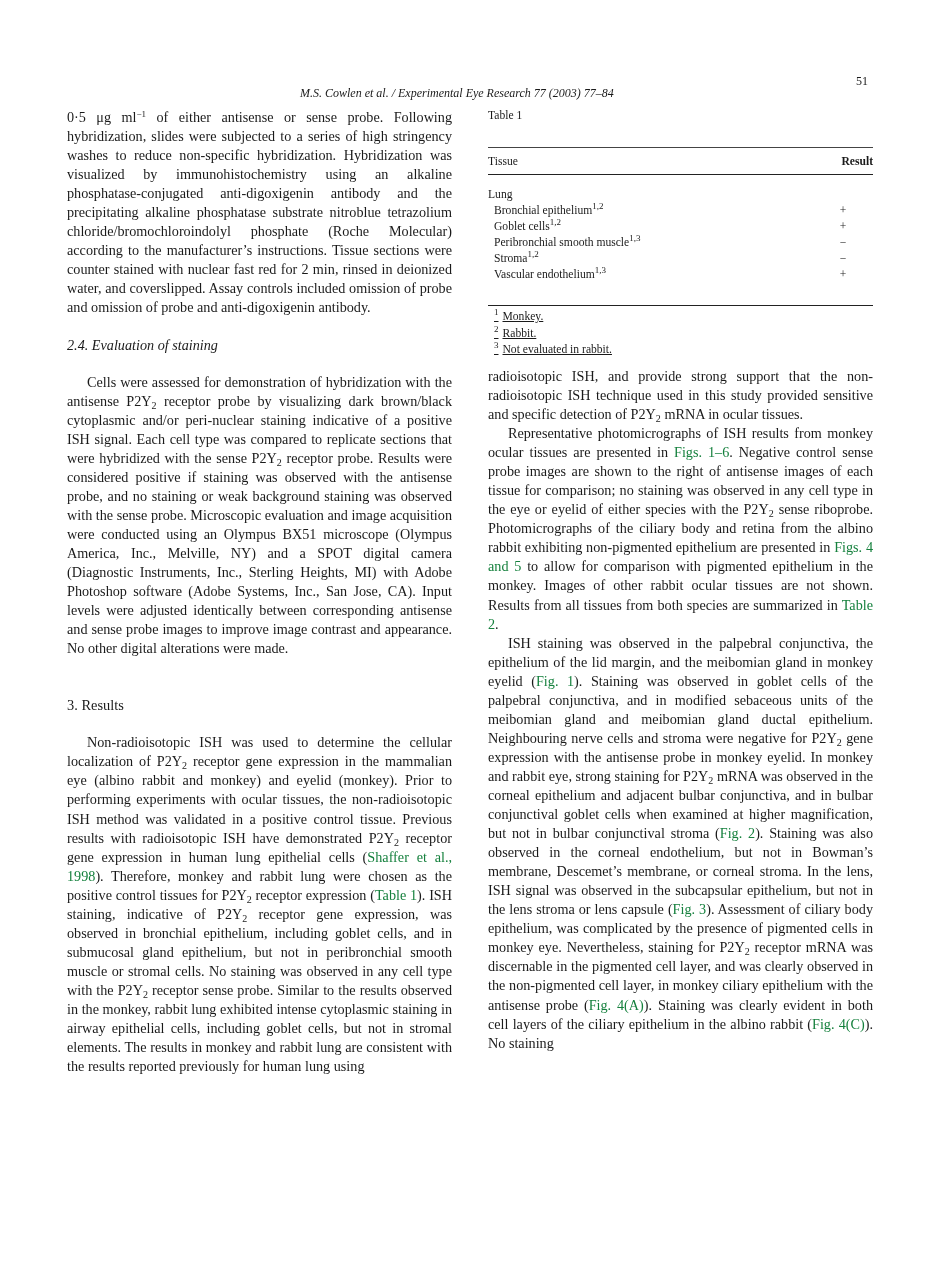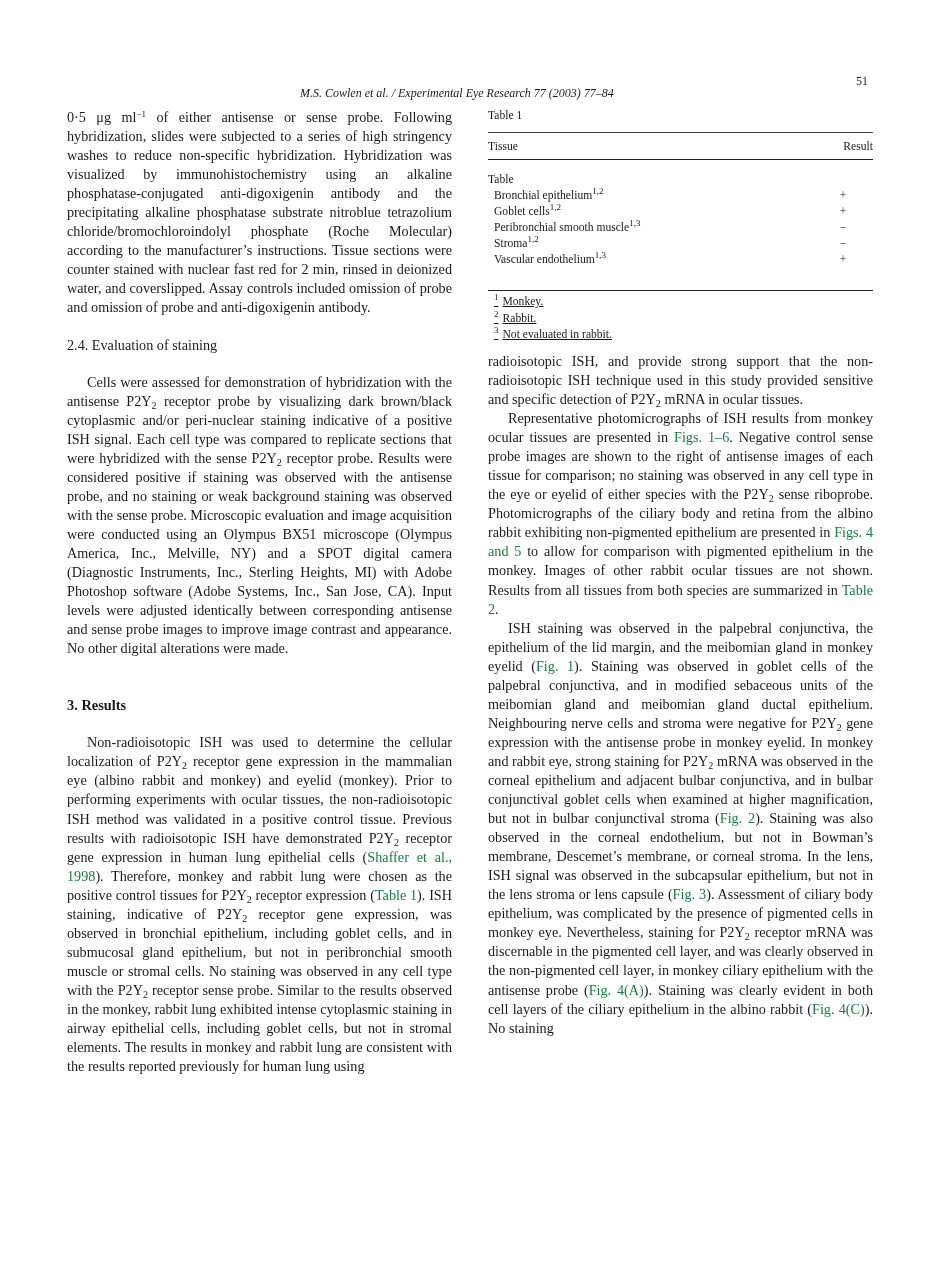--- a/index.html
+++ b/index.html
@@ -13,31 +13,31 @@
   .col { position: absolute; top: 108px; width: 385px; font-size: 14.2px; line-height: 19.05px;
          text-align: justify; }
   .col-left { left: 67px; }
   .col-right { left: 488px; }
   .col p { margin: 0; text-indent: 0; }
   .col p.ind { text-indent: 20px; }
   sub { font-size: 10px; line-height: 0; vertical-align: -3px; }
   sup { font-size: 9px; line-height: 0; vertical-align: 5px; }
   a.ref { color: #15803d; text-decoration: none; }
 
-  .sec-title-italic { margin: 18px 0 18px 0 !important; }
-  .sec-title-bold { font-weight: bold; margin: 38px 0 18px 0 !important; font-size: 14.4px; }
+  .sec-title-italic { font-style: italic; margin: 18px 0 18px 0 !important; }
+  .sec-title-bold { font-weight: normal; margin: 38px 0 18px 0 !important; font-size: 14.4px; }
 
   
   .table-block { position: relative; font-size: 11.6px; line-height: 15.6px; }
   .table-label { margin: 3px 0 0 0; }
   .table-caption { margin: 0; text-align: justify; }
-  .tbl { width: 100%; border-collapse: collapse; margin-top: 8px; }
+  .tbl { width: 100%; border-collapse: collapse; margin-top: 23px; }
   .tbl th { font-weight: normal; text-align: left; padding: 6px 0 5px 0;
             border-top: 1.3px solid #444; border-bottom: 1.3px solid #222; }
-  .tbl th.res { text-align: right; }
+  .tbl th.res { text-align: right; font-weight: bold; }
   .tbl td { padding: 0; height: 16px; }
   .tbl td.grp { padding-top: 12px; }
   .tbl td.sub { padding-left: 6px; }
   .tbl td.res { text-align: center; width: 60px; padding-right: 0; }
   .tbl tr.last td { padding-bottom: 22px; border-bottom: 1.3px solid #222; }
   .foot { margin: 3px 0 0 6px; font-size: 11.6px; line-height: 13.6px; }
   .foot sup { margin-right: 4px; }
 </style>
 </head>
 <body>
@@ -60,21 +60,21 @@
     <p class="table-label">Table 1</p>
     <table class="tbl">
       <thead>
         <tr>
           <th>Tissue</th>
           <th class="res">Result</th>
         </tr>
       </thead>
       <tbody id="tbl-body">
         <tr>
-          <td class="grp">Table</td>
+          <td class="grp">Lung</td>
           <td class="grp res"></td>
         </tr>
       <tr>
             <td class="sub">Bronchial epithelium<sup>1,2</sup></td>
             <td class="res">+</td>
           </tr>
           <tr>
             <td class="sub">Goblet cells<sup>1,2</sup></td>
             <td class="res">+</td>
           </tr>

